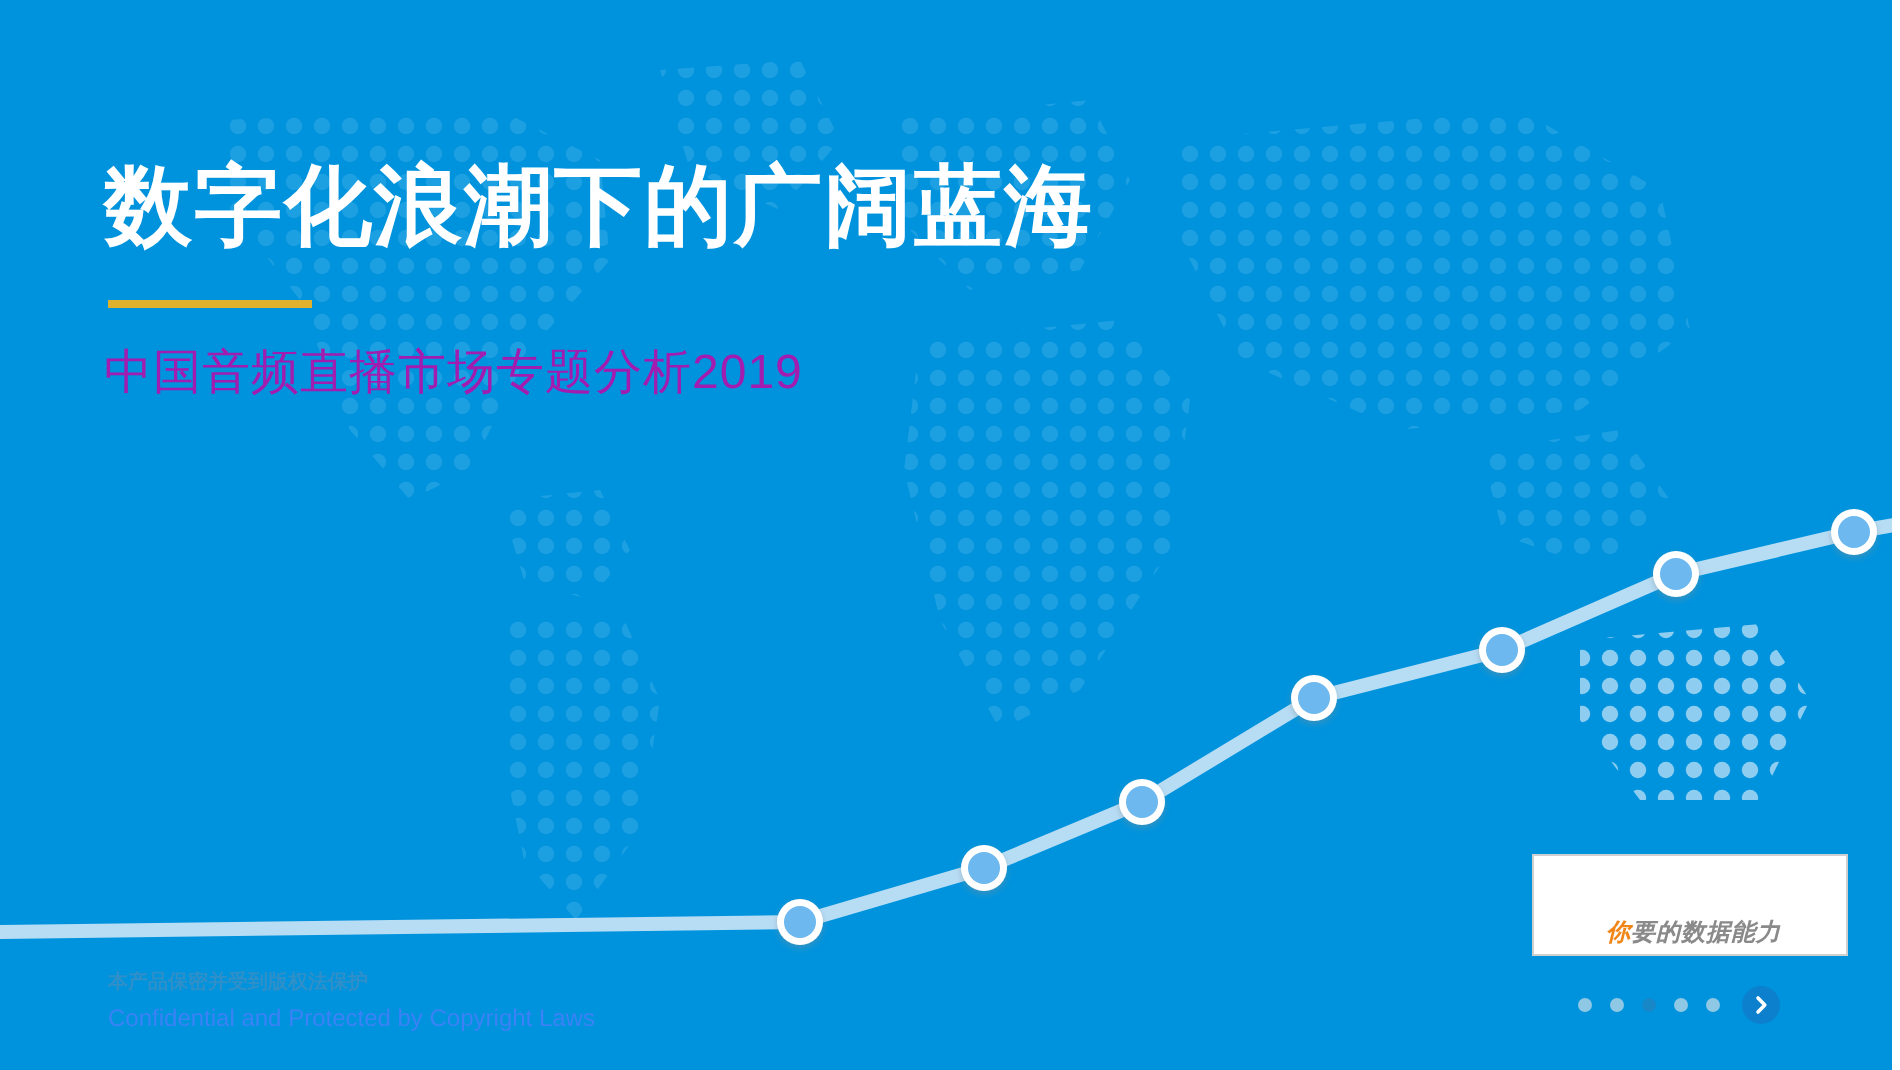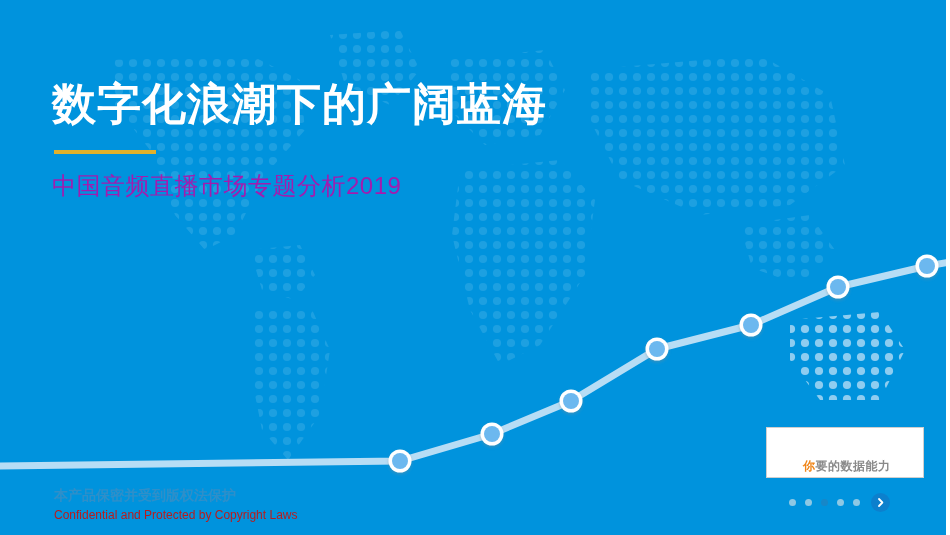--- a/index.html
+++ b/index.html
@@ -88,28 +88,28 @@
   }
 
   
   .footer-copy {
     position: absolute;
     left: 54px;
     top: 484px;
     line-height: 1.6;
   }
   .footer-cn {
-    font-size: 14px;
+    font-size: 10px;
     color: #2f8fc9;
     font-weight: bold;
     margin: 0;
   }
   .footer-en {
     font-size: 12px;
-    color: #b91c1c;
+    color: #3b82f6;
     margin: 0;
   }
 
   
   .logo-box {
     position: absolute;
     left: 766px;
     top: 427px;
     width: 158px;
     height: 51px;
@@ -142,20 +142,21 @@
     color: #f08518;
     margin-left: 6px;
     line-height: 1;
     letter-spacing: 1px;
   }
   .logo-tagline {
     position: absolute;
     left: 36px;
     top: 30px;
     font-size: 12px;
+    font-style: italic;
     letter-spacing: 0.5px;
     white-space: nowrap;
   }
   .tag-first { color: #f08518; font-weight: bold; }
   .tag-rest { color: #8a8a8a; font-weight: bold; }
 
   
   .pagination {
     position: absolute;
     left: 789px;

